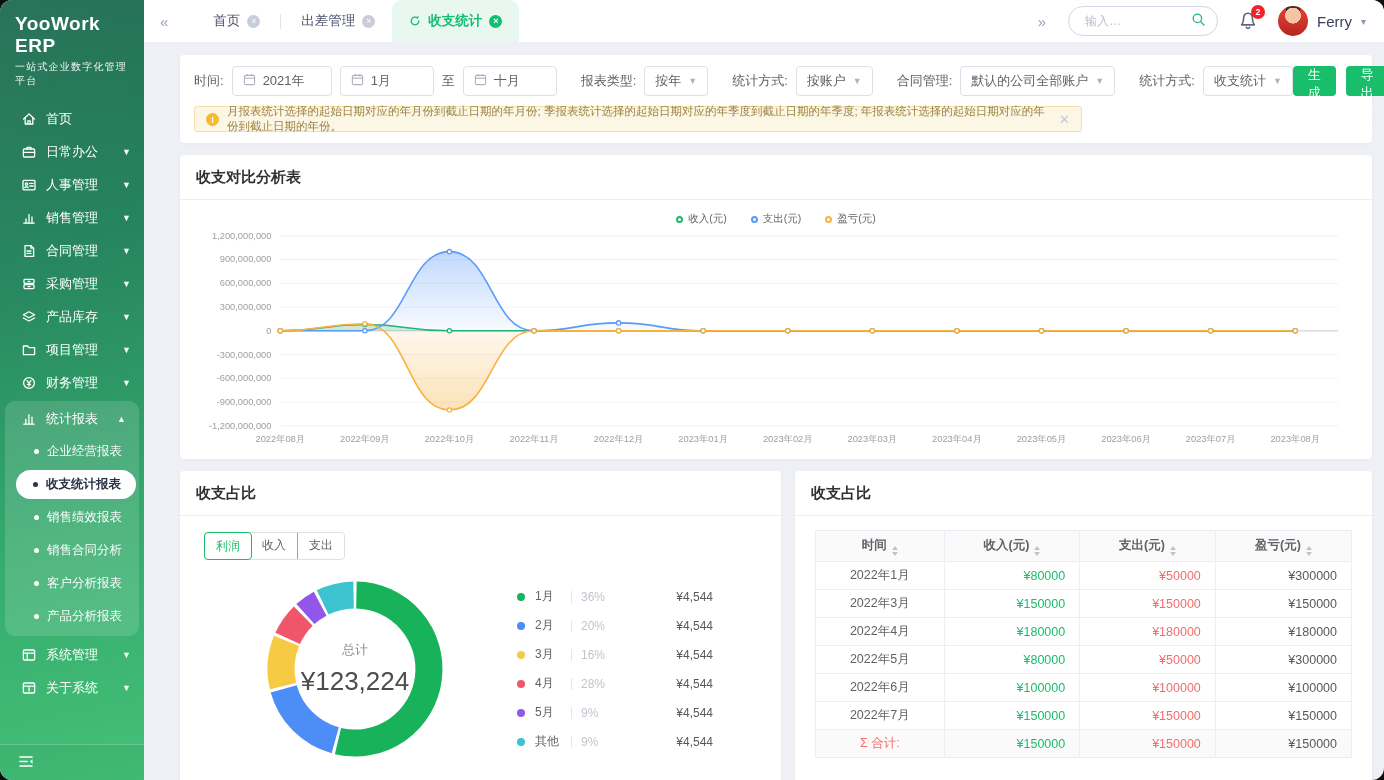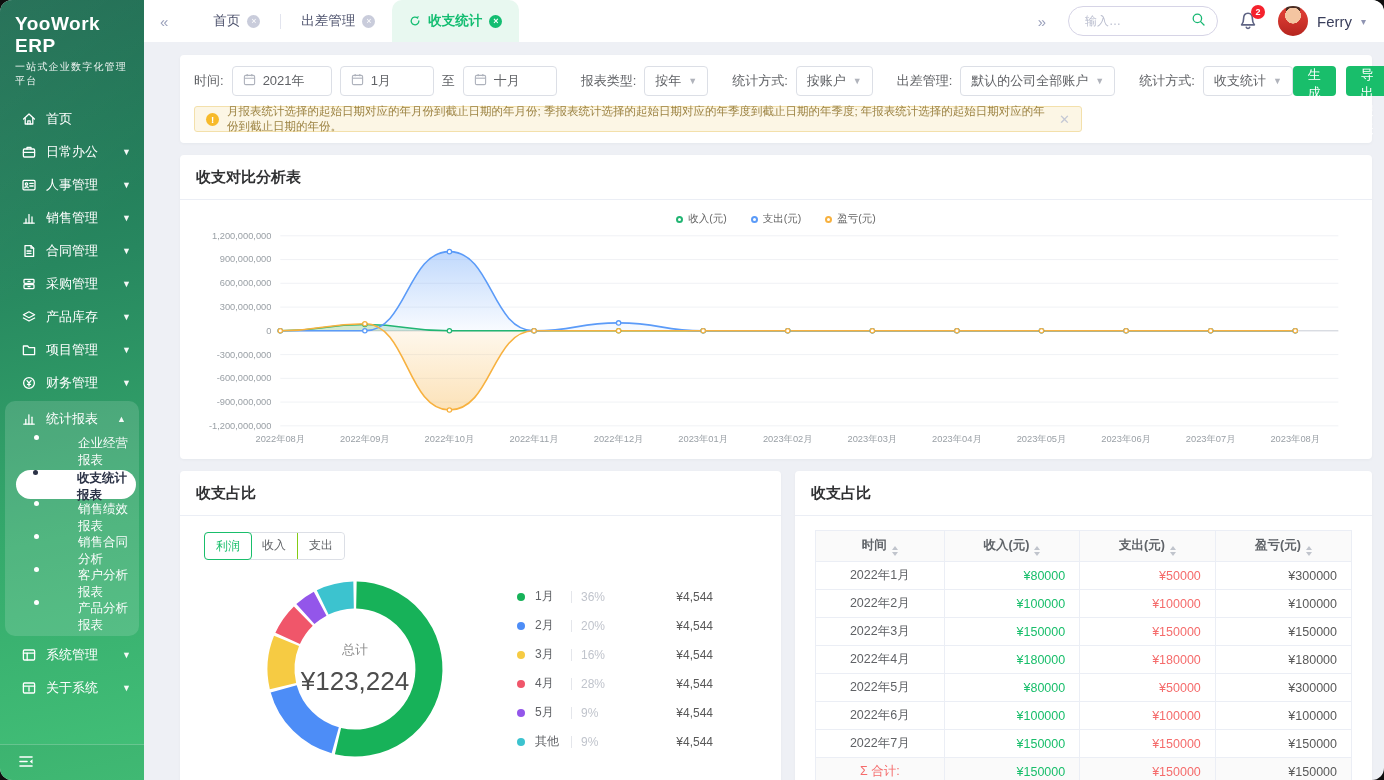--- a/index.html
+++ b/index.html
@@ -14,21 +14,21 @@
   .logo{padding:13px 10px 0 15px;}
   .logo-title{font-size:19px;font-weight:bold;letter-spacing:.5px;line-height:22px;}
   .logo-sub{font-size:10px;letter-spacing:1.2px;margin-top:3px;color:rgba(255,255,255,.92);}
   .menu{flex:1;margin-top:14px;position:relative;z-index:1;}
   .mi{height:33px;display:flex;align-items:center;padding:0 13px 0 21px;font-size:13px;cursor:pointer;}
   .mi .ic{width:16px;height:16px;margin-right:9px;display:flex;align-items:center;justify-content:center;}
   .mi .lbl{flex:1;white-space:nowrap;}
   .mi .ar{font-size:9px;opacity:.95;}
   .mgroup{background:rgba(255,255,255,0.14);border-radius:10px;margin:2px 5px;padding:1px 0 3px;}
   .mgroup .mi{padding-left:16px;}
-  .sub{height:33px;display:flex;align-items:flex-start;padding-left:29px;font-size:12.5px;color:rgba(255,255,255,0.97);cursor:pointer;gap:31px;}
+  .sub{height:33px;display:flex;align-items:center;padding-left:29px;font-size:12.5px;color:rgba(255,255,255,0.97);cursor:pointer;}
   .sub .dot{width:5px;height:5px;border-radius:50%;background:#fff;margin-right:8px;flex:0 0 5px;}
   .sub.active{background:#fff;color:#2b3246;border-radius:15px;margin:2px 3px 2px 11px;height:29px;padding-left:17px;font-weight:bold;}
   .sub.active .dot{background:#2b3246;}
   .sb-footer{height:36px;border-top:1px solid rgba(255,255,255,0.22);background:rgba(0,0,0,0.04);
     display:flex;align-items:center;padding-left:19px;position:relative;z-index:1;cursor:pointer;}
 
   
   .content{flex:1;display:flex;flex-direction:column;min-width:0;}
   .tabbar{height:42px;background:#fff;display:flex;align-items:center;padding:0 18px 0 14px;flex:0 0 42px;}
   .chev{font-size:15px;color:#9aa0bb;cursor:pointer;padding:0 2px;}
@@ -387,21 +387,21 @@
             <span class="sv">按年</span>
             <span class="scaret">▼</span>
           </div>
 
           <span class="flabel g">统计方式:</span>
           <div class="select m8" style="width:94px;">
             <span class="sv">按账户</span>
             <span class="scaret">▼</span>
           </div>
 
-          <span class="flabel g">出差管理:</span>
+          <span class="flabel g">合同管理:</span>
           <div class="select m8" style="width:178px;">
             <span class="sv">默认的公司全部账户</span>
             <span class="scaret">▼</span>
           </div>
 
           <span class="flabel g">统计方式:</span>
           <div class="select m8" style="width:94px;">
             <span class="sv">收支统计</span>
             <span class="scaret">▼</span>
           </div>
@@ -623,26 +623,20 @@
                   </tr>
                 </thead>
                 <tbody>
                   <tr>
                     <td class="">2022年1月</td>
                     <td class="num v-green">¥80000</td>
                     <td class="num v-red">¥50000</td>
                     <td class="num v-dark">¥300000</td>
                   </tr>
                   <tr>
-                    <td class="">2022年2月</td>
-                    <td class="num v-green">¥100000</td>
-                    <td class="num v-red">¥100000</td>
-                    <td class="num v-dark">¥100000</td>
-                  </tr>
-                  <tr>
                     <td class="">2022年3月</td>
                     <td class="num v-green">¥150000</td>
                     <td class="num v-red">¥150000</td>
                     <td class="num v-dark">¥150000</td>
                   </tr>
                   <tr>
                     <td class="">2022年4月</td>
                     <td class="num v-green">¥180000</td>
                     <td class="num v-red">¥180000</td>
                     <td class="num v-dark">¥180000</td>

